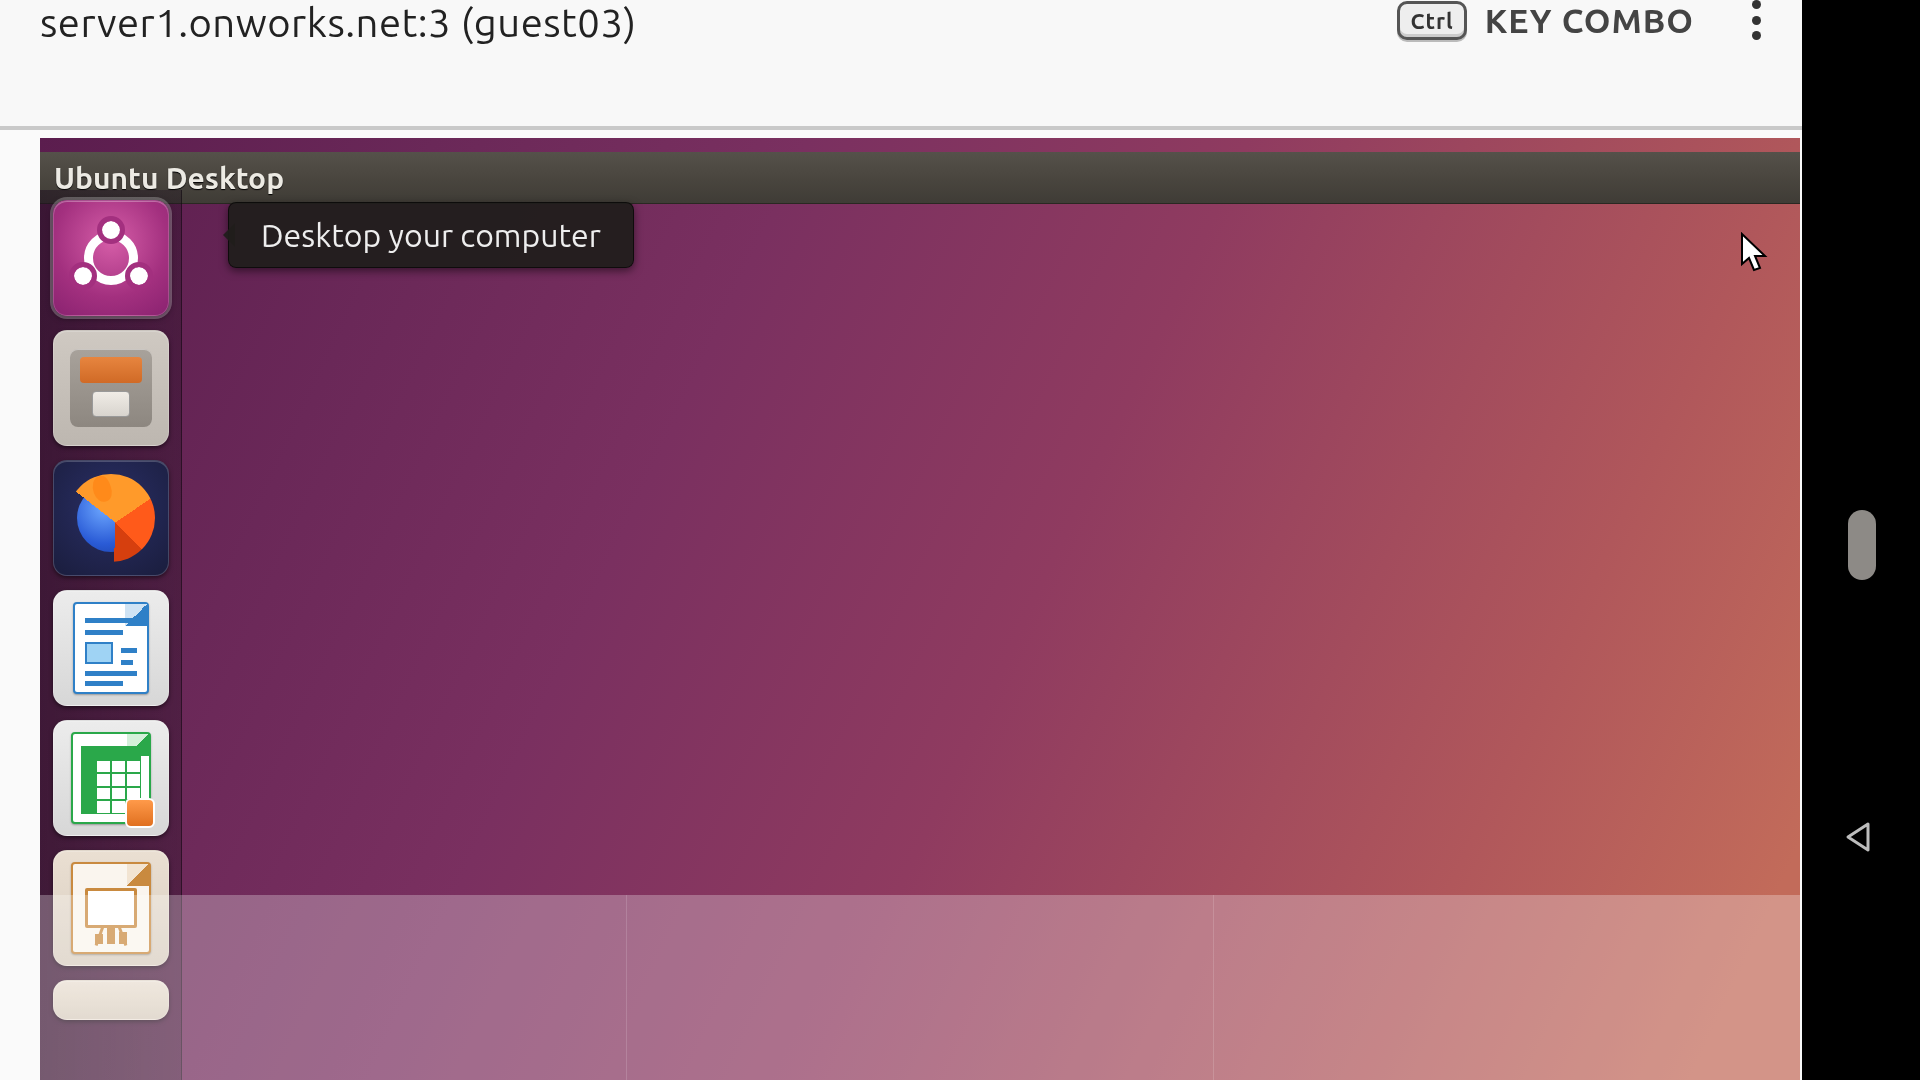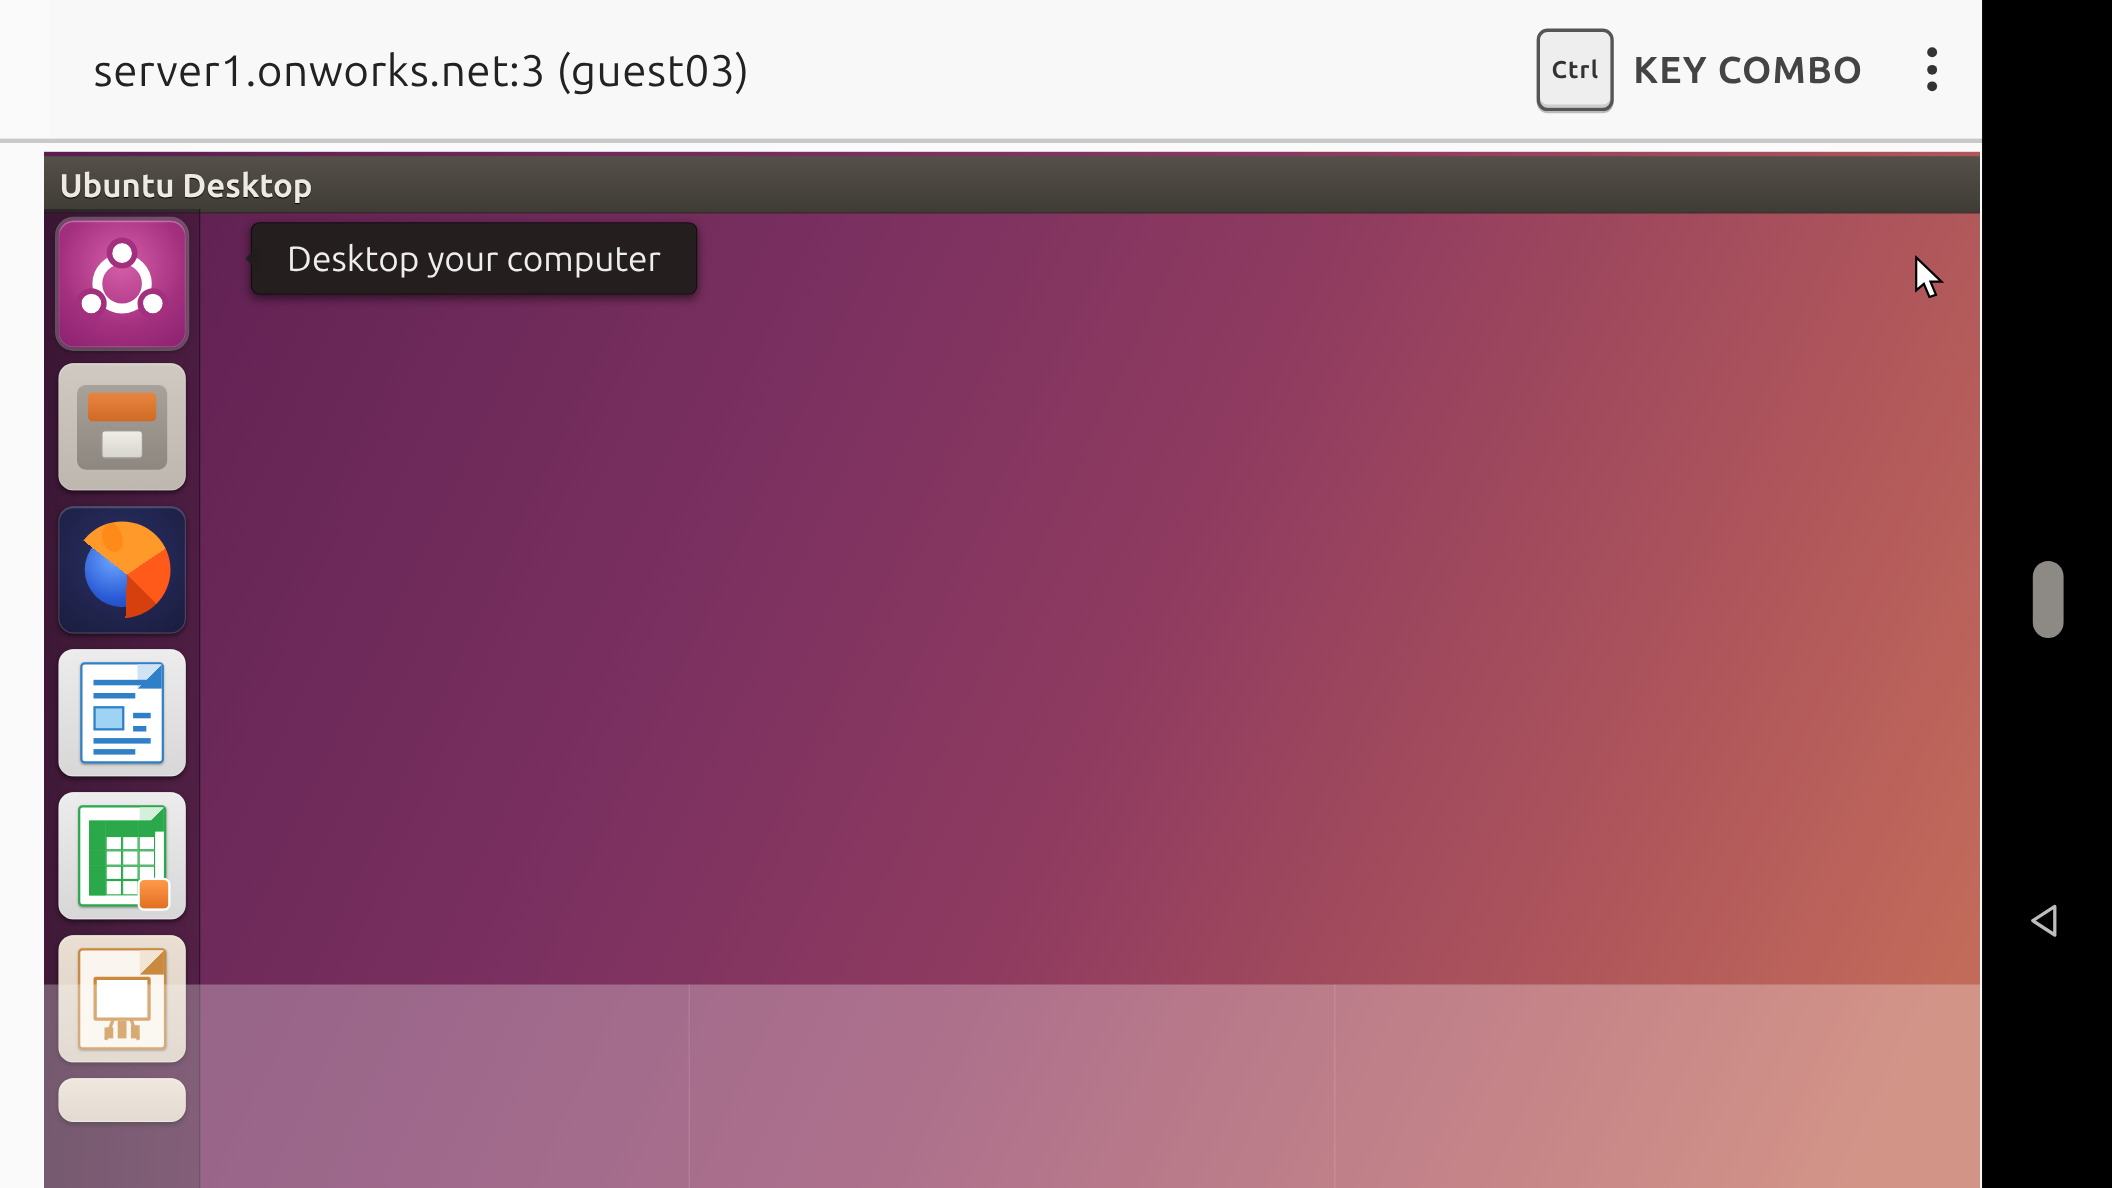--- a/index.html
+++ b/index.html
@@ -2,36 +2,36 @@
 <html><head>
 <meta charset="utf-8">
 <style>
   * { margin:0; padding:0; box-sizing:border-box; }
   html,body { width:1920px; height:1080px; background:#000; font-family:"Ubuntu","DejaVu Sans",sans-serif; overflow:hidden; }
 
   
   #stage { position:absolute; left:0; top:0; width:1802px; height:1080px; background:#fafafa; }
 
   
-  #topbar { position:absolute; left:0; top:0; right:0; height:126px; background:#f8f8f8; display:flex; align-items:center; padding:0 40px;margin-left:45px; }
+  #topbar { position:absolute; left:0; top:0; right:0; height:126px; background:#f8f8f8; display:flex; align-items:flex-start; padding:0 40px; }
   #hostname { font-size:40px; color:#222; font-weight:400; letter-spacing:0.5px; }
   #top-right { margin-left:auto; display:flex; align-items:center; gap:48px; }
   .tb-btn { display:flex; align-items:center; gap:18px; font-size:34px; font-weight:700; color:#444; cursor:pointer; letter-spacing:1px; }
-  .keycap { border:3px solid #555; border-radius:10px; padding:22px 10px; font-size:22px; font-weight:700; color:#333; background:#eee; box-shadow:inset 0 -3px 0 #ccc, 0 2px 0 #bbb; }
+  .keycap { border:3px solid #555; border-radius:10px; padding:4px 10px; font-size:22px; font-weight:700; color:#333; background:#eee; box-shadow:inset 0 -3px 0 #ccc, 0 2px 0 #bbb; }
   .refresh-icon { width:44px; height:44px; }
   .dots-icon { width:10px; height:40px; display:flex; flex-direction:column; justify-content:space-between; margin-left:10px; }
   .dots-icon span { width:9px; height:9px; border-radius:50%; background:#333; }
 
   #topbar-border { position:absolute; left:0; right:0; top:126px; height:4px; background:#c9c9c9; }
 
   
   #ubuntu { position:absolute; left:40px; top:138px; width:1760px; height:942px; background:linear-gradient(115deg,#5b1d4e 0%, #6a2858 18%, #7a3060 35%, #8f3b60 55%, #b0575b 80%, #c26b5a 95%); }
 
   
-  #menubar { position:absolute; left:0; top:4px; right:0; height:52px; background:linear-gradient(#55514a,#4a463f 50%,#3f3c36); border-bottom:1px solid #2a2822; display:flex; align-items:center; padding-left:14px; }
+  #menubar { position:absolute; left:0; top:14px; right:0; height:52px; background:linear-gradient(#55514a,#4a463f 50%,#3f3c36); border-bottom:1px solid #2a2822; display:flex; align-items:center; padding-left:14px; }
   #menubar span { color:#eceae3; font-size:30px; font-weight:700; text-shadow:0 1px 1px #000; }
 
   
   #launcher { position:absolute; left:0; top:52px; width:142px; bottom:0; background:linear-gradient(90deg, rgba(30,15,30,0.55), rgba(30,15,30,0.35)); border-right:1px solid rgba(0,0,0,0.3); padding-top:10px; display:flex; flex-direction:column; align-items:center; gap:14px; }
   .tile { width:116px; height:116px; border-radius:14px; border:1px solid rgba(255,255,255,0.18); box-shadow:inset 0 1px 0 rgba(255,255,255,0.2), 0 2px 4px rgba(0,0,0,0.5); display:flex; align-items:center; justify-content:center; position:relative; cursor:pointer; }
   .tile.active { box-shadow:inset 0 1px 0 rgba(255,255,255,0.3), 0 0 0 3px rgba(255,255,255,0.25), 0 2px 6px rgba(0,0,0,0.6); }
 
   
   .t-dash { background:radial-gradient(circle at 50% 35%, #d65ea8, #a3307f 60%, #8a2270); }
   .ubuntu-logo { width:70px; height:70px; position:relative; }

